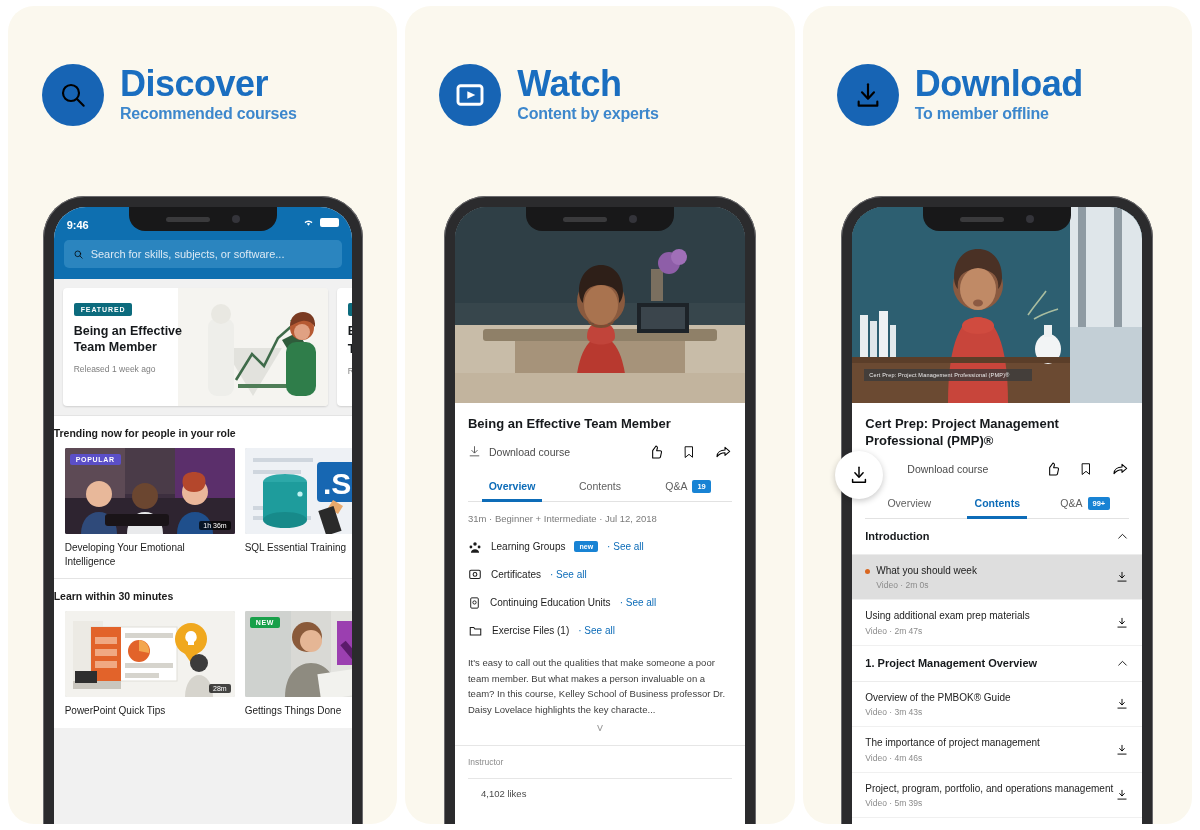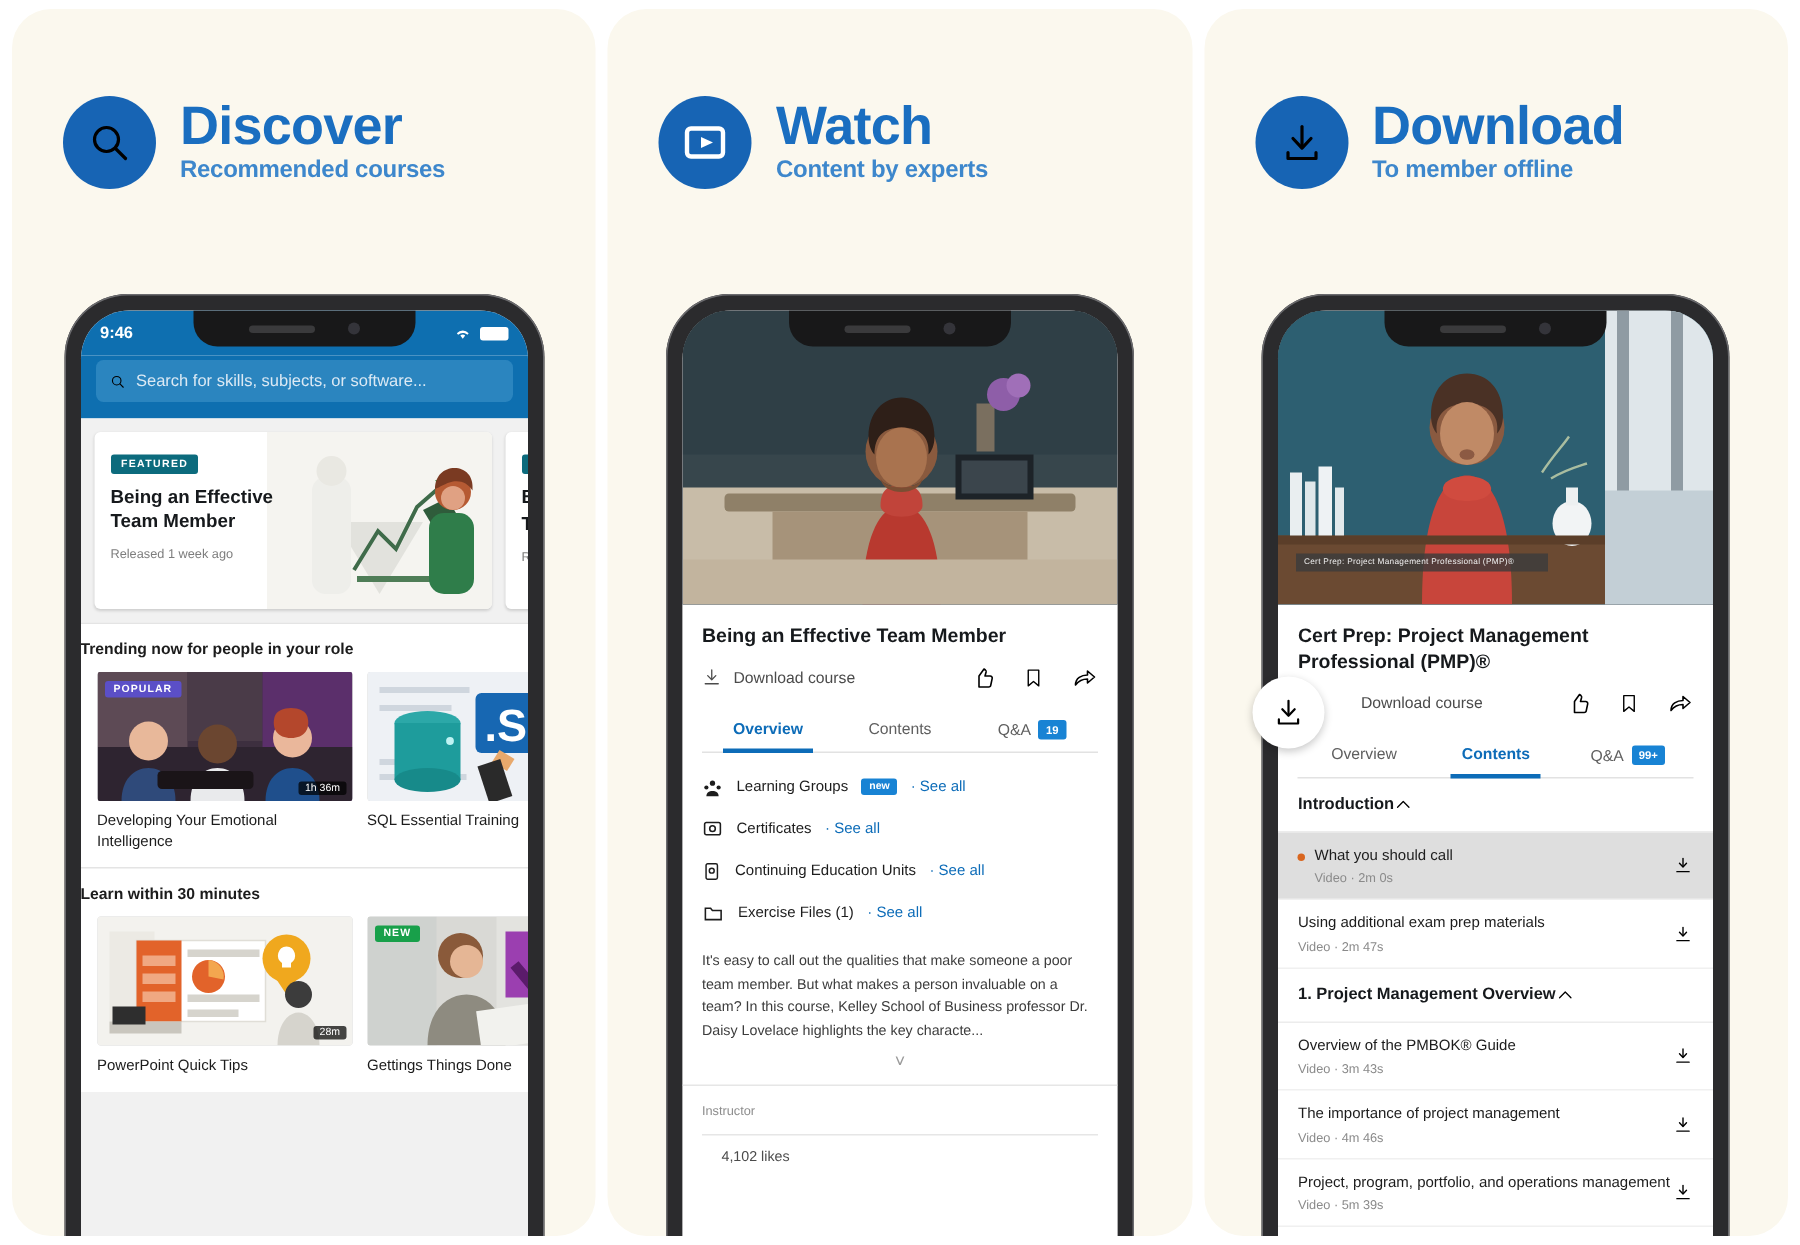--- a/index.html
+++ b/index.html
@@ -58,22 +58,22 @@
     width: 148px; height: 24px; background: #181819;
     border-radius: 0 0 16px 16px; z-index: 30;
     display: flex; align-items: center; justify-content: center; gap: 22px;
   }
   .notch .speaker { width: 44px; height: 5px; border-radius: 3px; background: #3a3a3c; }
   .notch .cam { width: 8px; height: 8px; border-radius: 50%; background: #34343a; }
 
   
   .statusbar {
     height: 30px; background: #0e6fb0; color: #fff;
-    display: flex; align-items: center; justify-content: space-between;
-    padding: 0 13px; font-size: 11px; font-weight: 700;
+    display: flex; justify-content: space-between;
+    padding: 12px 13px; font-size: 11px; font-weight: 700;
   }
   .sb-right { display: flex; align-items: center; gap: 5px; }
   .sb-right .bat { width: 19px; height: 9px; border-radius: 2px; background: #fff; }
   .searchbar-zone { background: #0e6fb0; padding: 3px 10px 11px; }
   .searchbar {
     background: #2b85bf; border-radius: 5px; height: 28px;
     display: flex; align-items: center; gap: 7px; padding: 0 9px;
   }
   .searchbar .ph { color: #dbe9f4; font-size: 11px; }
   .feed { background: #f1f1f1; height: 100%; overflow: hidden; }
@@ -142,21 +142,21 @@
   .chev-center { text-align: center; color: #9a9a9a; padding: 4px 0 9px; font-size: 12px; }
   .instr { border-top: 1px solid #e6e6e6; padding: 11px 13px 0; }
   .instr-lbl { font-size: 8.5px; color: #8c8c8c; }
   .instr-row { display: flex; align-items: center; gap: 10px; margin-top: 7px; }
   .avatar { width: 33px; height: 33px; border-radius: 50%; overflow: hidden; flex: 0 0 auto; background: #4b3a33; }
   .instr-name { font-size: 10.5px; font-weight: 700; color: #191919; }
   .instr-role { font-size: 9px; color: #7b7b7b; margin-top: 2px; }
   .likes { border-top: 1px solid #e6e6e6; margin-top: 11px; padding: 9px 13px; font-size: 9.5px; color: #4b4b4b; }
 
   
-  .ct-sec-head { display:flex; align-items:center; padding: 11px 13px; border-bottom:1px solid #ececec; }
+  .ct-sec-head { display:flex; align-items:center; justify-content:space-between; padding: 11px 13px; border-bottom:1px solid #ececec; }
   .ct-sec-title { font-size: 11px; font-weight: 700; color: #16191c; }
   .ct-item { display:flex; align-items:center; justify-content:space-between; padding: 9px 13px; border-bottom:1px solid #f0f0f0; }
   .ct-item.active { background: #dedede; }
   .ct-item .lt { display:flex; gap:6px; }
   .dot { width:5px; height:5px; border-radius:50%; background:#d9661f; margin-top:5px; flex:0 0 auto; }
   .ct-name { font-size: 10px; color: #1c1c1c; line-height: 1.35; }
   .ct-sub { font-size: 8.5px; color: #8a8a8a; margin-top: 3px; }
 
   
   .float-dl {
@@ -439,20 +439,21 @@
                     </svg>
                 </div>
               </div>
               <div class="tabs">
                 <div class="tab active"><span>Overview</span></div>
                 <div class="tab"><span>Contents</span></div>
                 <div class="tab"><span>Q&amp;A</span><span class="qa-badge">19</span></div>
               </div>
             </div>
 
+            <div class="meta-line">31m · Beginner + Intermediate · Jul 12, 2018</div>
 
             <div class="links">
               <div class="link-row">
                 <svg width="14" height="14" viewBox="0 0 24 24">
                     <g fill="#1d1d1d">
                       <circle cx="12" cy="7" r="3"></circle>
                       <circle cx="5" cy="12" r="2.4"></circle>
                       <circle cx="19" cy="12" r="2.4"></circle>
                       <path d="M5 22c0-4 3-6 7-6s7 2 7 6z"></path>
                     </g>
@@ -604,21 +605,21 @@
               <div class="ct-sec-head">
                 <span class="ct-sec-title">Introduction</span>
                 <svg width="13" height="13" viewBox="0 0 24 24">
                     <polyline points="5,15 12,8 19,15" class="ico" stroke="#555" stroke-width="1.8"></polyline>
                   </svg>
               </div>
               <div class="ct-item active">
                 <div class="lt">
                     <span class="dot"></span>
                   <div>
-                      <div class="ct-name">What you should call</div>
+                      <div class="ct-name">What you should week</div>
                   <div class="ct-sub">Video · 2m 0s</div>
                     </div>
                 </div>
                 <svg width="14" height="14" viewBox="0 0 24 24">
                     <g class="ico" stroke="#555" stroke-width="1.8">
                       <line x1="12" y1="4" x2="12" y2="13"></line>
                       <polyline points="8,9.5 12,13.8 16,9.5"></polyline>
                       <line x1="5" y1="19" x2="19" y2="19"></line>
                     </g>
                   </svg>

